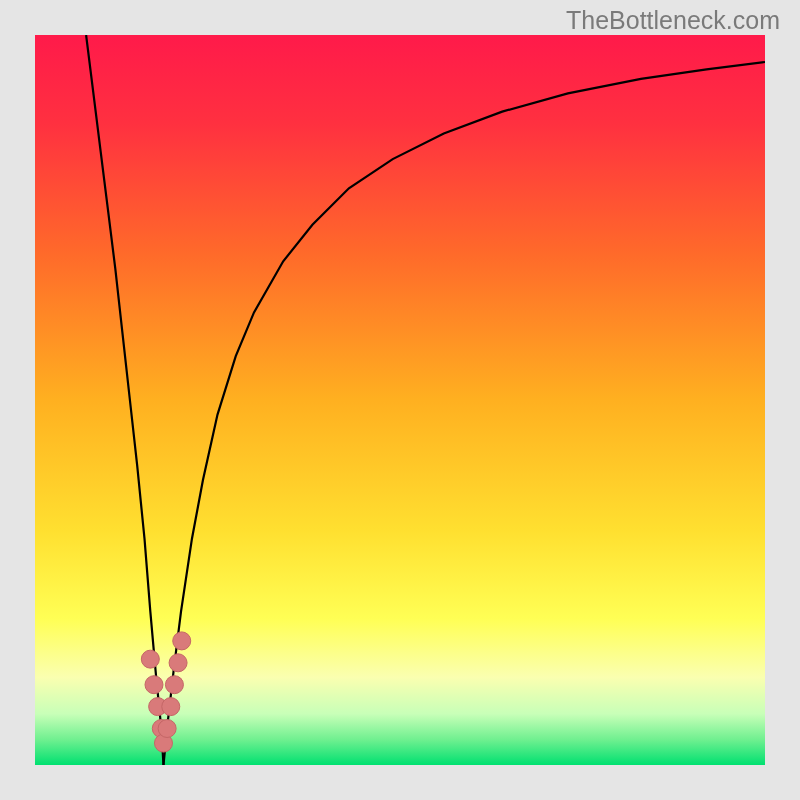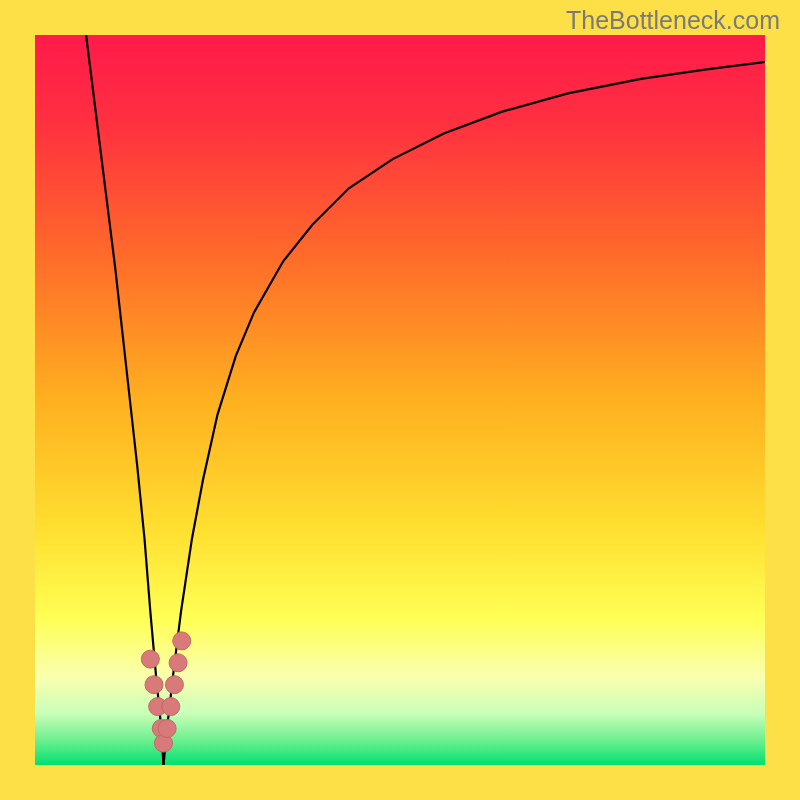--- a/index.html
+++ b/index.html
@@ -8,21 +8,21 @@
     width: 800px;
     height: 800px;
     overflow: hidden;
     background: #000;
     font-family: Arial, Helvetica, sans-serif;
   }
   .frame {
     position: absolute;
     top: 0; left: 0;
     width: 800px; height: 800px;
-    background: #fde047;
+    background: #e5e5e5;
   }
   .plot-area {
     position: absolute;
     top: 35px;
     left: 35px;
     width: 730px;
     height: 730px;
     overflow: hidden;
   }
   .watermark {

